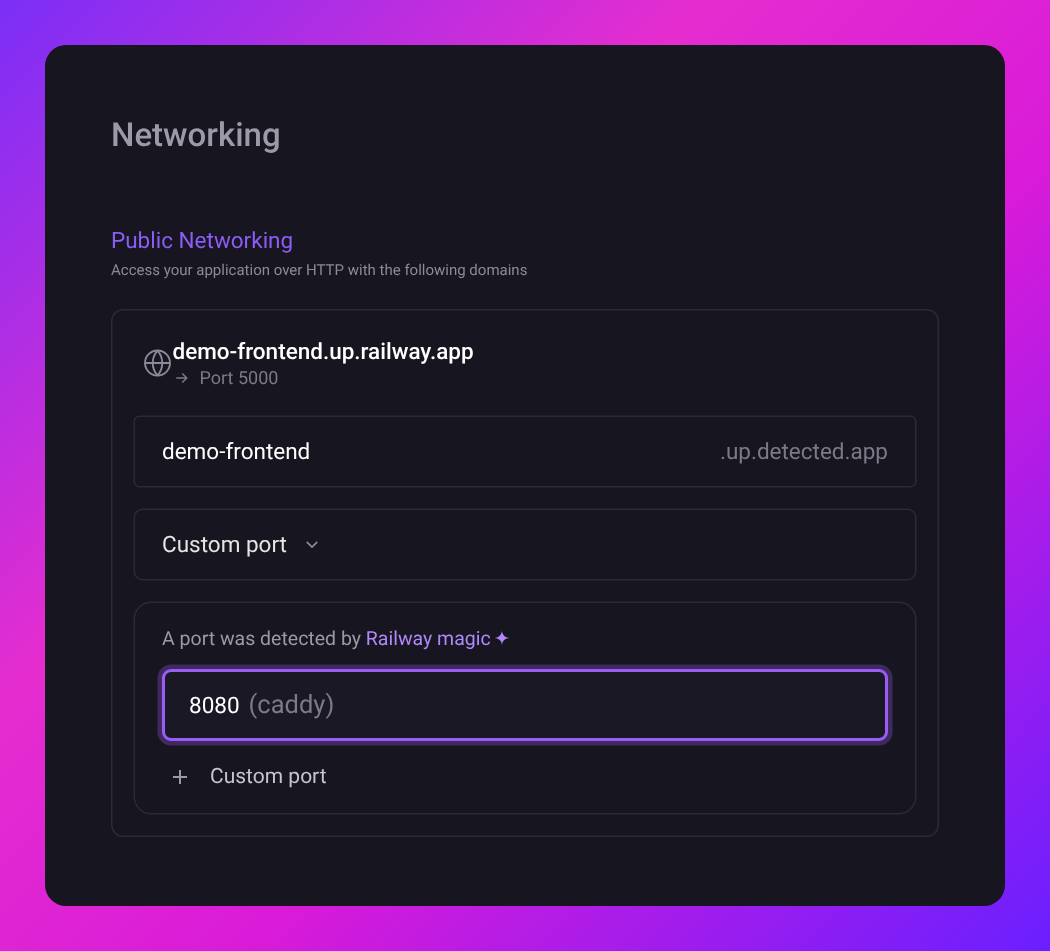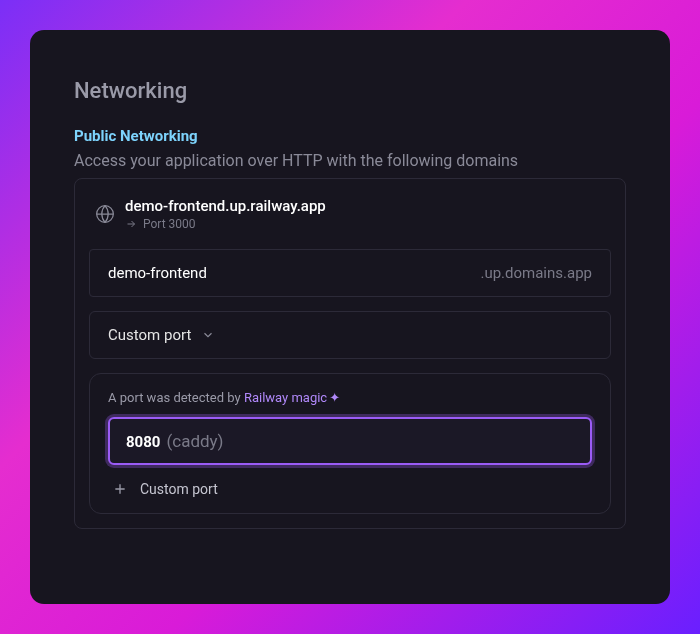--- a/index.html
+++ b/index.html
@@ -1,39 +1,39 @@
 <!DOCTYPE html>
 <html><head>
 <meta charset="utf-8">
 <style>
 *{margin:0;padding:0;box-sizing:border-box;font-family:-apple-system,BlinkMacSystemFont,"Segoe UI",Roboto,sans-serif}
 body{width:700px;height:634px;background:linear-gradient(135deg,#7b2ff7 0%,#e52dcf 35%,#d91bd8 60%,#6a1fff 100%);display:flex;align-items:center;justify-content:center;padding:30px}
 .panel{background:#17151f;border-radius:14px;width:100%;height:100%;padding:48px 44px 36px;color:#e5e5e5}
-.page-title{font-size:22px;font-weight:500;color:#9a9aa8;margin-bottom:24px}
-.section-title{font-size:15px;font-weight:700;color:#7dd3fc;margin-bottom:6px}
-.section-desc{font-size:16px;color:#8a8a98;margin-bottom:8px}
+.page-title{font-size:22px;font-weight:500;color:#9a9aa8;margin-bottom:48px}
+.section-title{font-size:15px;font-weight:400;color:#8b5cf6;margin-bottom:6px}
+.section-desc{font-size:10px;color:#8a8a98;margin-bottom:20px}
 .outer-card{border:1px solid #2c2a38;border-radius:8px;padding:0}
-.domain-row{display:flex;align-items:center;gap:10px;padding:18px 20px}
+.domain-row{display:flex;align-items:center;gap:0;padding:18px 20px}
 .globe{width:20px;height:20px;color:#8a8a98;flex-shrink:0}
 .domain-info{flex:1}
 .domain-name{font-size:15px;color:#fff;font-weight:500}
 .port-line{display:flex;align-items:center;gap:6px;font-size:12px;color:#7a7a88;margin-top:2px}
 .arrow{width:12px;height:12px}
 .subdomain-row{display:flex;align-items:flex-end;border:1px solid #2c2a38;border-radius:4px;margin:0 14px 14px;padding:14px 18px}
 .subdomain-input{flex:1;background:transparent;border:none;color:#fff;font-size:15px;outline:none}
 .suffix{color:#7a7a88;font-size:15px}
 .select-row{display:flex;align-items:center;gap:10px;border:1px solid #2c2a38;border-radius:6px;margin:0 14px 14px;padding:14px 18px;cursor:pointer}
 .select-label{color:#e5e5e5;font-size:15px}
 .chev{width:14px;height:14px;color:#8a8a98}
 .detect-card{border:1px solid #2c2a38;border-radius:12px;margin:0 14px 14px;padding:16px 18px 14px}
 .detect-text{font-size:13px;color:#9a9aa8;margin-bottom:12px}
 .magic{color:#b088f9}
 .sparkle{color:#b088f9;margin-left:2px}
 .port-option{border:2px solid #9b5cf6;border-radius:6px;background:#1b1826;padding:12px 16px;box-shadow:0 0 0 3px rgba(155,92,246,.3)}
-.port-num{color:#fff;font-size:15px;font-weight:700}
+.port-num{color:#fff;font-size:15px;font-weight:400}
 .port-label{color:#7a7a88;font-size:17px;margin-left:6px}
 .custom-port-row{display:flex;align-items:center;gap:12px;padding:16px 4px 2px}
 .plus{width:16px;height:16px;color:#9a9aa8}
 .custom-port-text{color:#c5c5d0;font-size:14px}
 </style>
 </head>
 <body>
 
 <div class="panel">
   <h1 class="page-title">Networking</h1>
@@ -46,28 +46,28 @@
       <svg class="globe" viewBox="0 0 24 24" fill="none" stroke="currentColor" stroke-width="1.5">
           <circle cx="12" cy="12" r="10"></circle>
           <path d="M2 12h20M12 2a15 15 0 010 20M12 2a15 15 0 000 20"></path>
         </svg>
       <div class="domain-info">
         <div class="domain-name">demo-frontend.up.railway.app</div>
         <div class="port-line">
           <svg class="arrow" viewBox="0 0 24 24" fill="none" stroke="currentColor" stroke-width="2">
               <path d="M5 12h14M13 6l6 6-6 6"></path>
             </svg>
-          <span>Port 3000</span>
+          <span>Port 5000</span>
         </div>
       </div>
     </div>
 
     <div class="subdomain-row">
       <input class="subdomain-input" value="demo-frontend" style="">
-      <span class="suffix">.up.domains.app</span>
+      <span class="suffix">.up.detected.app</span>
     </div>
 
     <div class="select-row">
       <span class="select-label">Custom port</span>
       <svg class="chev" viewBox="0 0 24 24" fill="none" stroke="currentColor" stroke-width="2">
           <path d="M6 9l6 6 6-6"></path>
         </svg>
     </div>
 
     <div class="detect-card">

